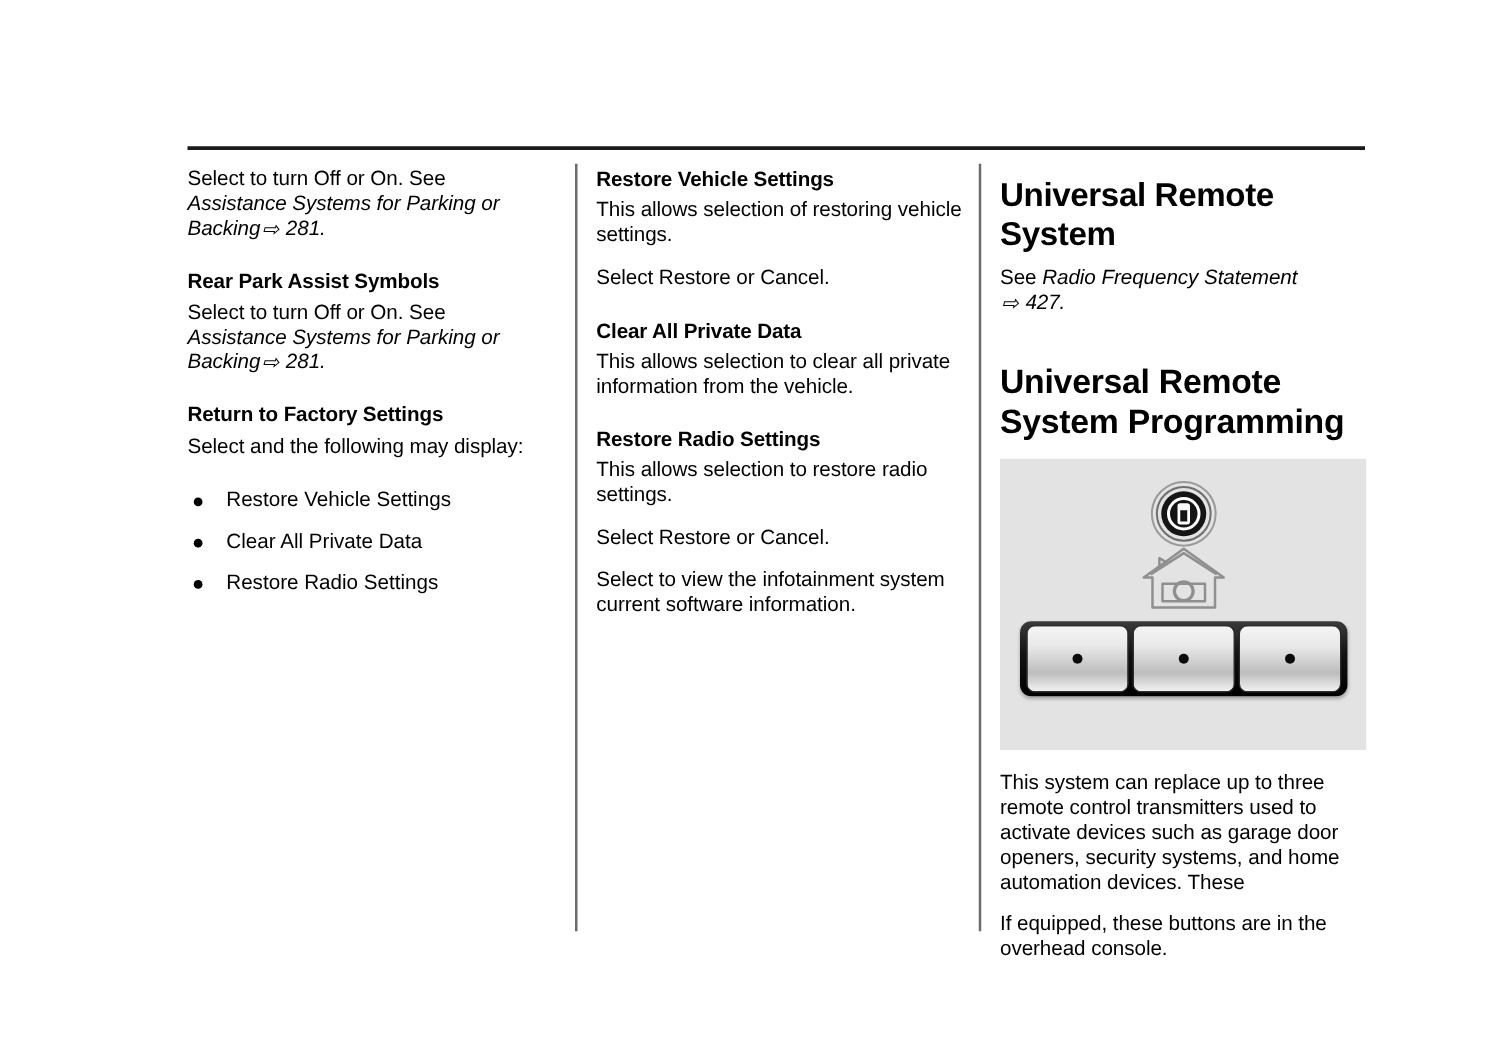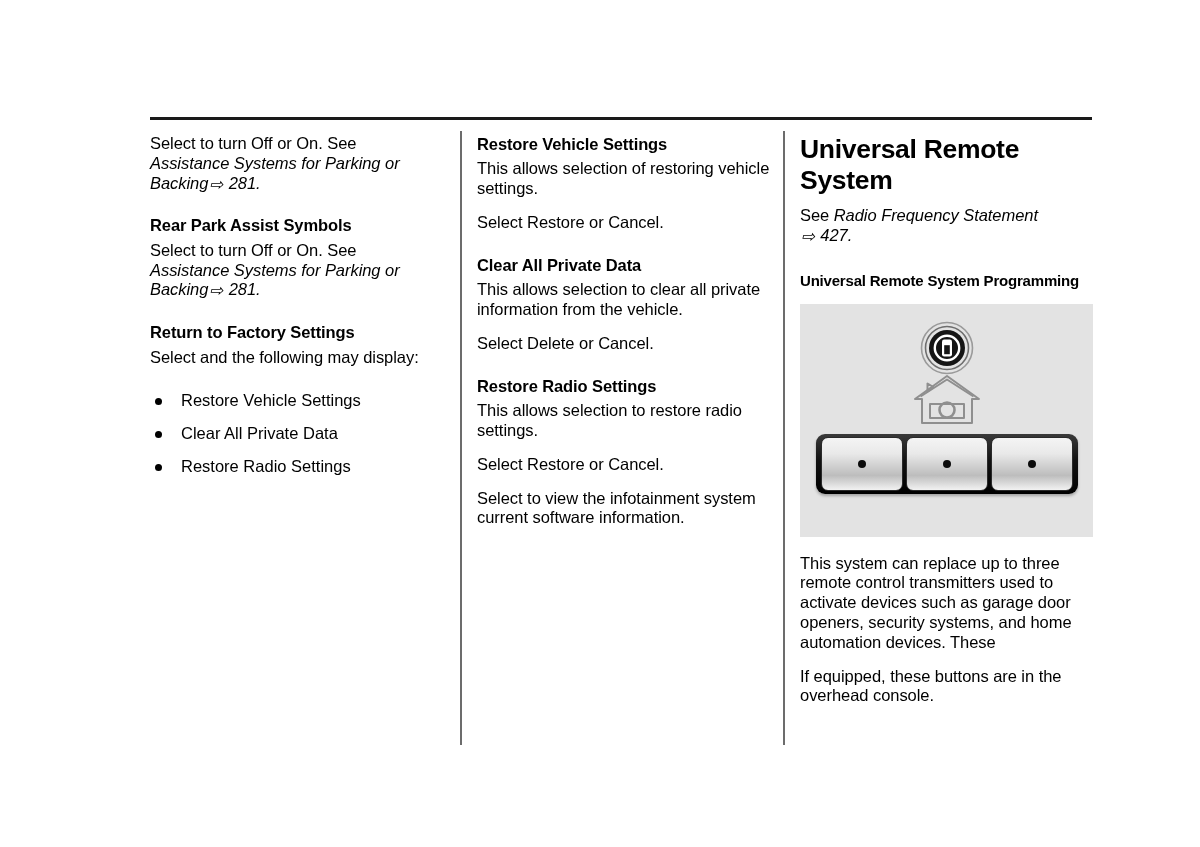--- a/index.html
+++ b/index.html
@@ -85,29 +85,29 @@
     font-weight: bold;
     margin: 0 0 5px 0;
     line-height: 1.24;
     letter-spacing: -0.1px;
   }
   h2.sub-head.spaced { margin-top: 22px; }
 
   h1.main-head {
     font-size: 26.5px;
     font-weight: bold;
-    margin: 0 0 10px 0;
+    margin: 7px 0 10px 0;
     line-height: 1.17;
     letter-spacing: -0.3px;
   }
 
   h2.section-head {
-    font-size: 15px;
-    font-weight: bold;
-    margin: 26px 0 6px 0;
+    font-size: 27px;
+    font-weight: bold;
+    margin: 36px 0 6px 0;
     line-height: 1.2;
     letter-spacing: -0.2px;
   }
 
   p.body {
     font-size: 16.5px;
     line-height: 1.2;
     margin: 0 0 14px 0;
     letter-spacing: -0.05px;
   }
@@ -237,21 +237,20 @@
     </div>
 
     <div class="col col-2">
 
       <h2 class="sub-head">Restore Vehicle Settings</h2>
       <p class="body">This allows selection of restoring vehicle settings.</p>
       <p class="body">Select Restore or Cancel.</p>
 
       <h2 class="sub-head spaced">Clear All Private Data</h2>
       <p class="body">This allows selection to clear all private information from the vehicle.</p>
-      <p class="body">Select Delete or Cancel.</p>
 
       <h2 class="sub-head spaced">Restore Radio Settings</h2>
       <p class="body">This allows selection to restore radio settings.</p>
       <p class="body">Select Restore or Cancel.</p>
 
       <p class="body">Select to view the infotainment system current software information.</p>
 
     </div>
 
     <div class="col col-3">

